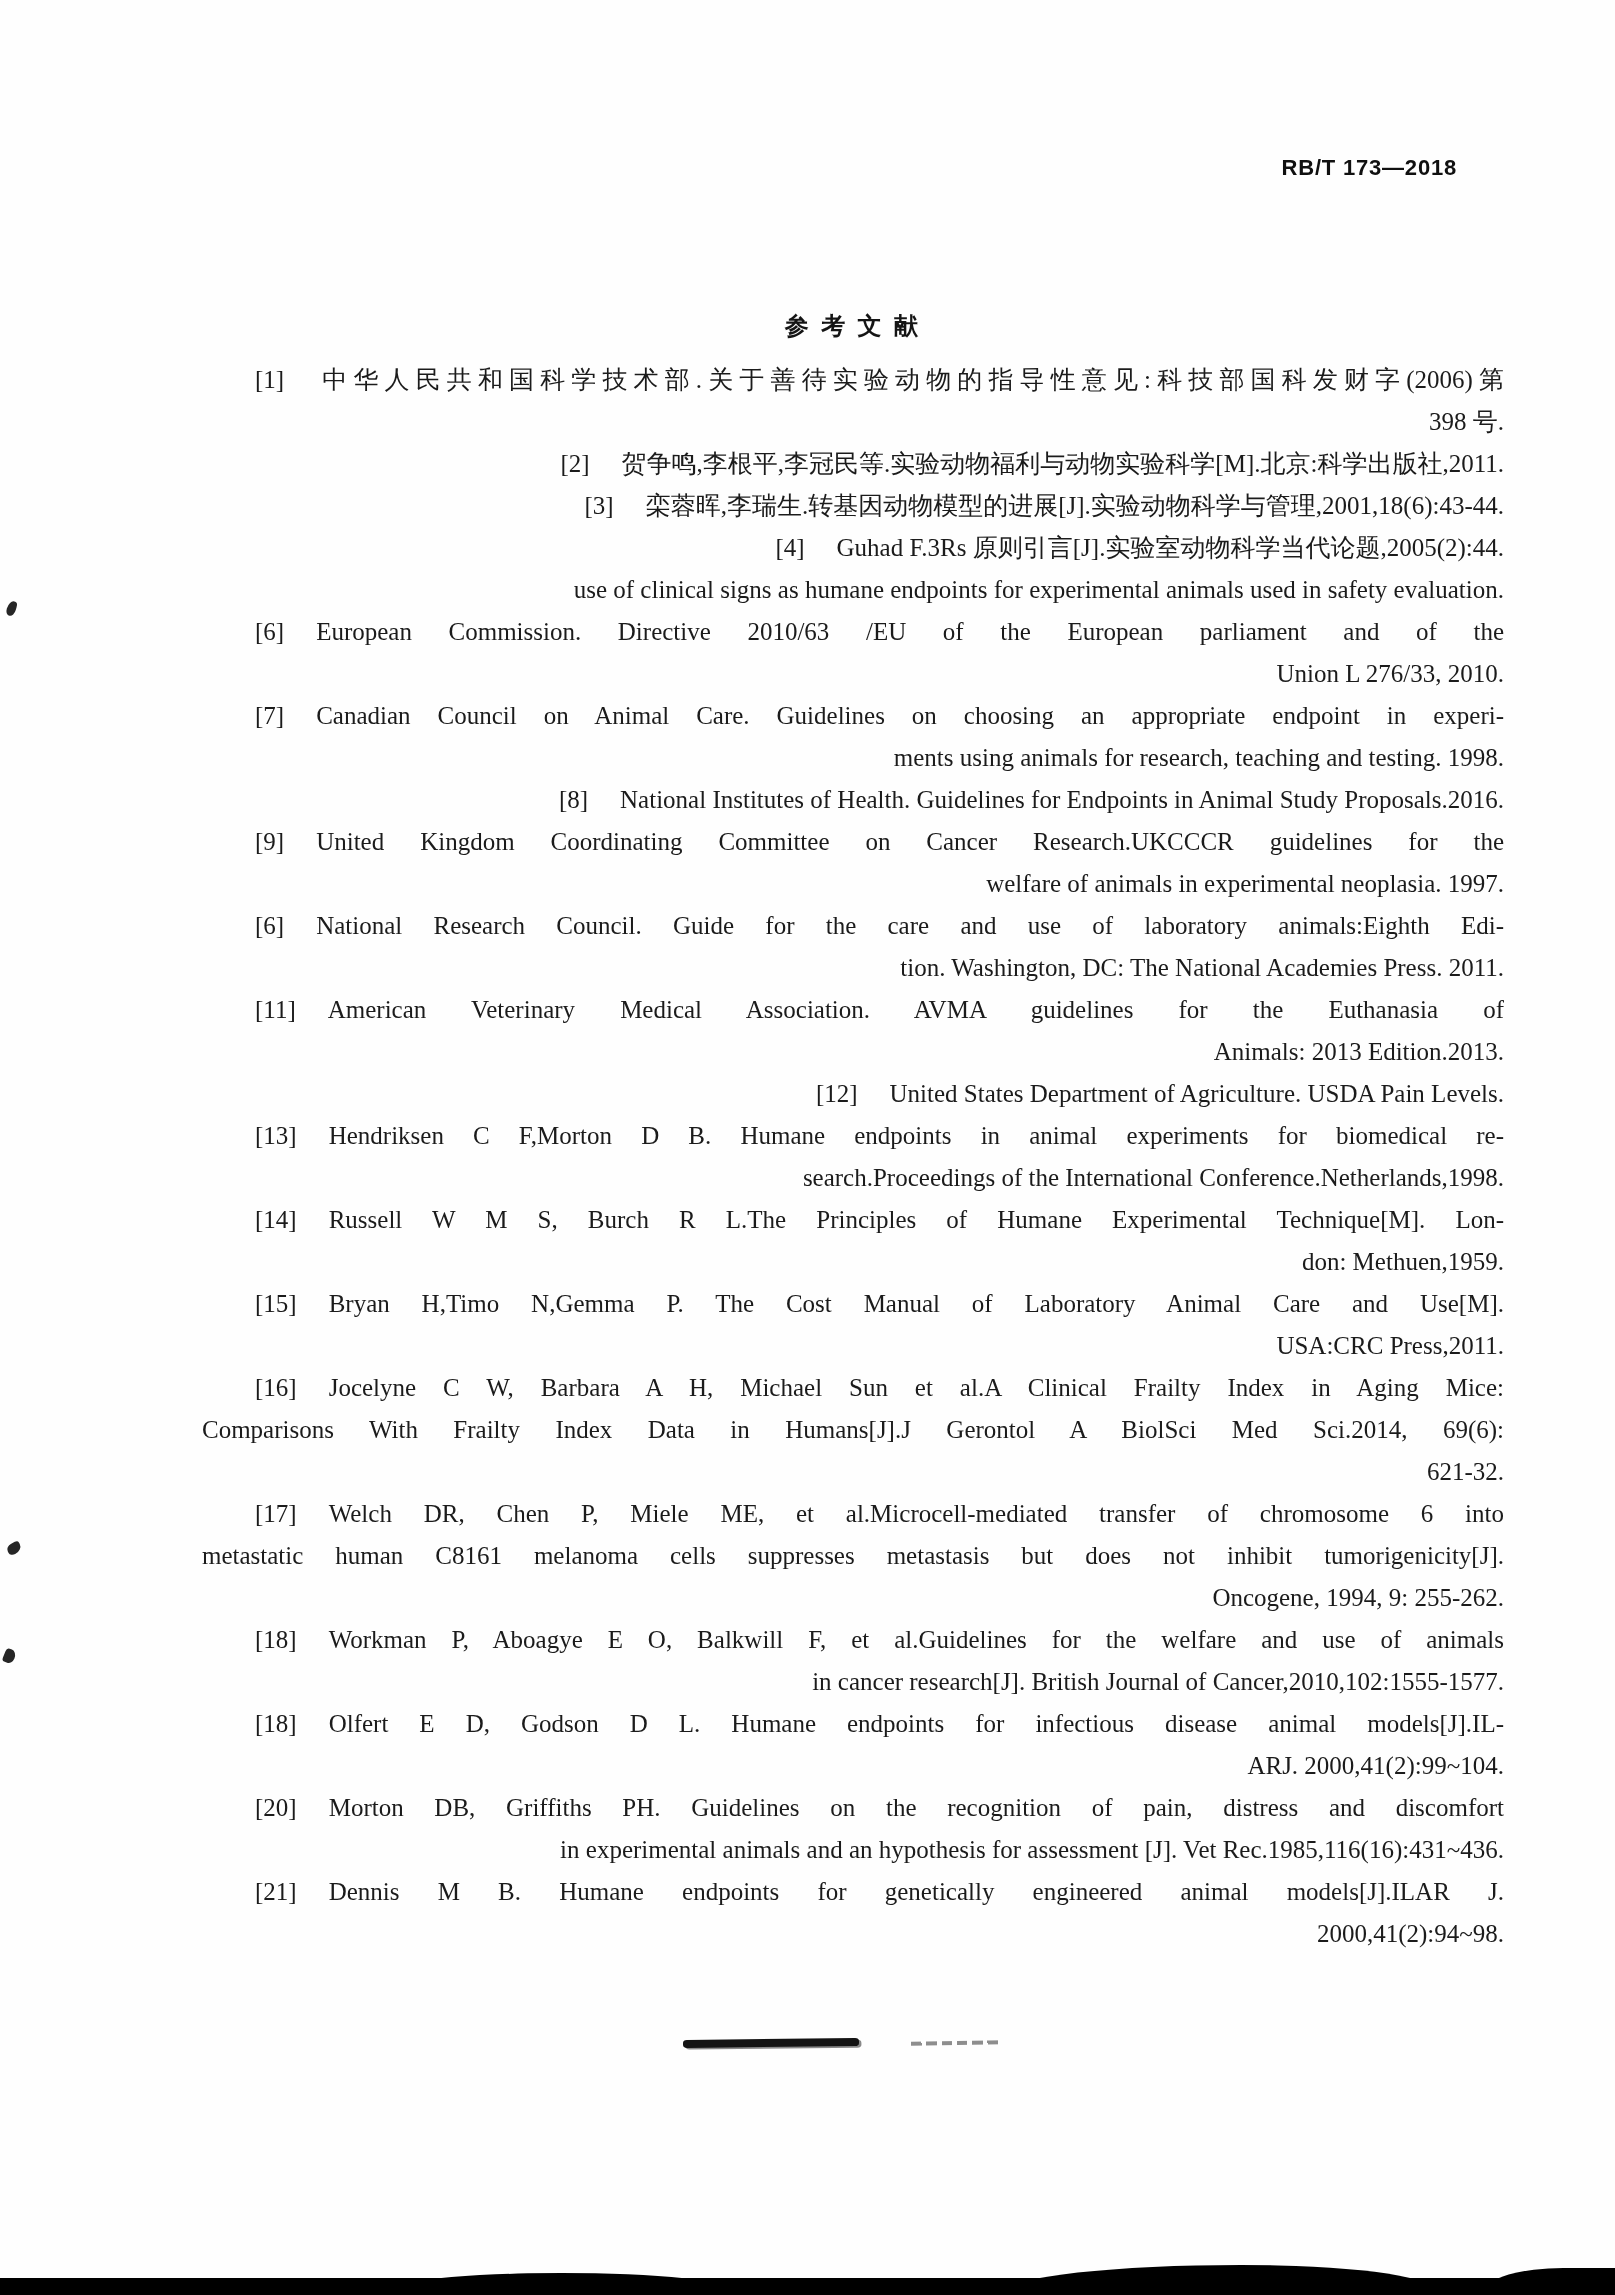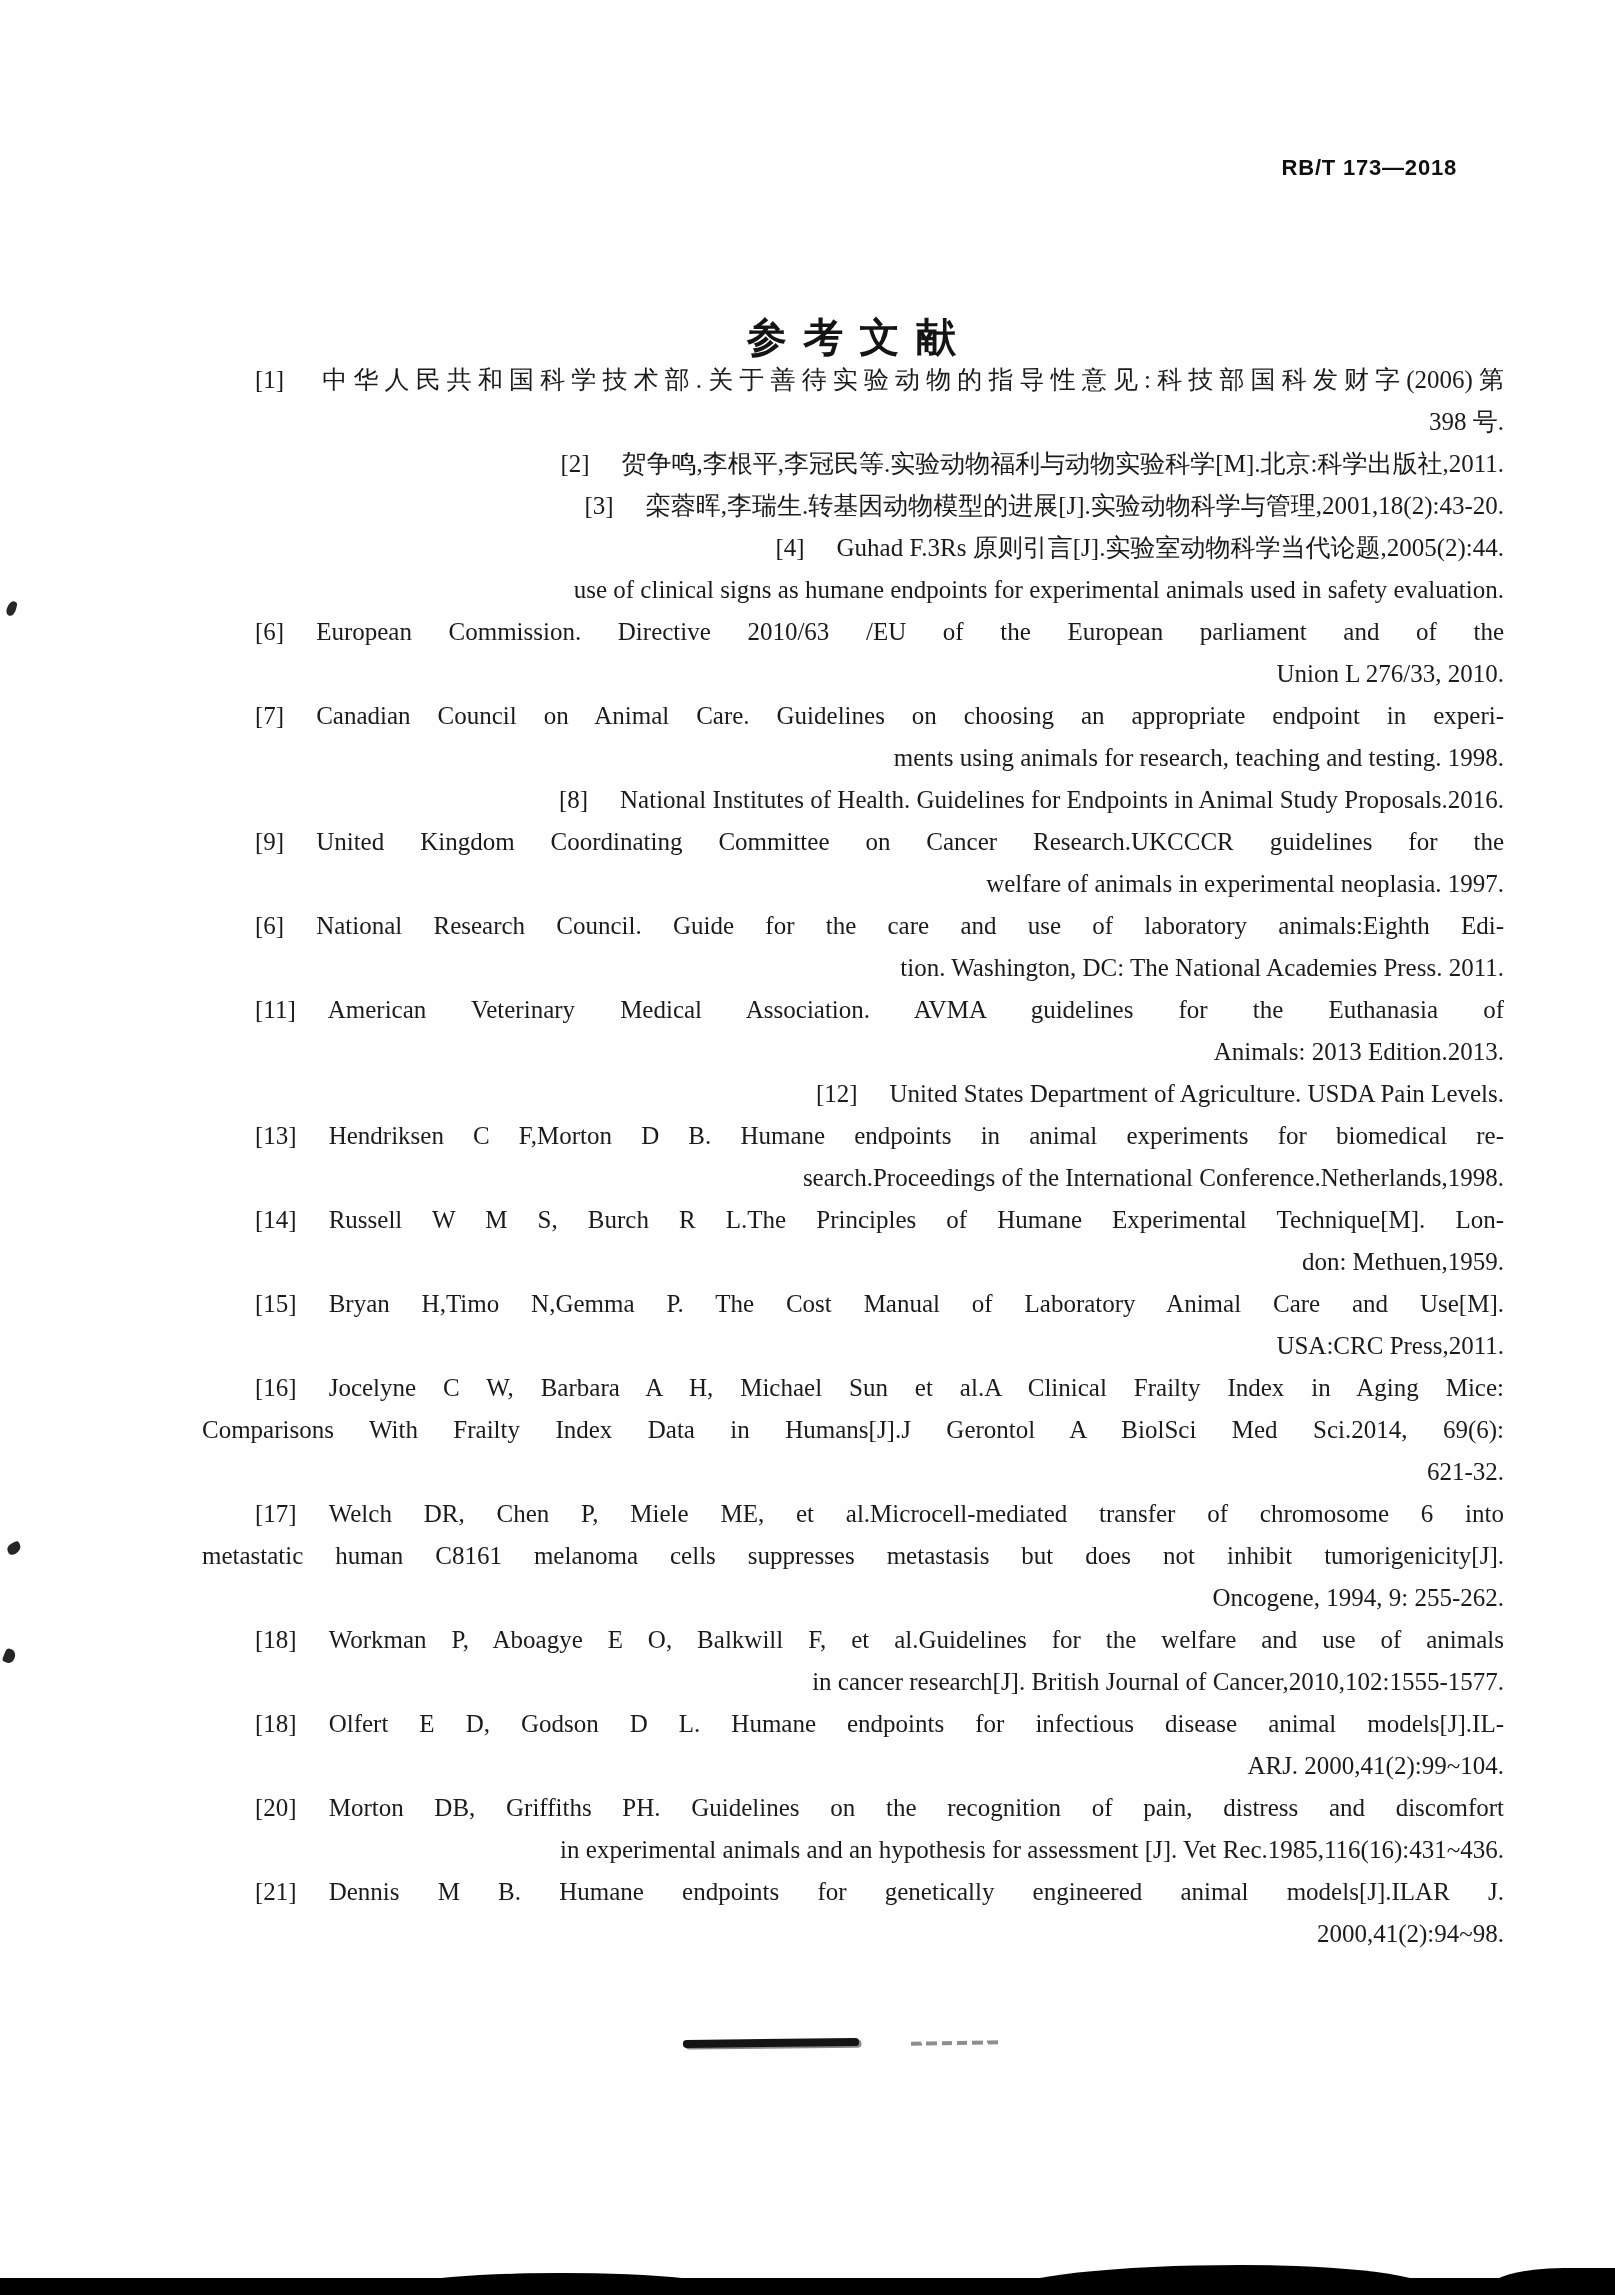--- a/index.html
+++ b/index.html
@@ -9,21 +9,21 @@
     color:#1b1b1b;overflow:hidden;
   }
   .std-no{
     position:absolute;top:155px;right:158px;
     font-family:"Liberation Sans","DejaVu Sans",sans-serif;
     font-weight:700;font-size:22px;letter-spacing:0.8px;color:#101010;
     white-space:nowrap;
   }
   .doc-title{
     position:absolute;top:310px;left:202px;width:1302px;
-    text-align:center;font-weight:700;font-size:40px;color:#141414;
+    text-align:center;font-weight:700;font-size:24px;color:#141414;
     letter-spacing:3.2px;white-space:nowrap;
   }
   #refs{
     position:absolute;top:359px;left:202px;width:1302px;
     font-size:25px;
   }
   .line{
     height:42px;line-height:42px;overflow:hidden;
     text-align:right;color:#1b1b1b;
   }
@@ -58,21 +58,21 @@
 <body>
 
 <div class="std-no">RB/T 173—2018</div>
 
 <div class="doc-title">参 考 文 献</div>
 
 <div id="refs">
     <div class="line jst first"><span class="num">[1]</span><span class="txt">中华人民共和国科学技术部.关于善待实验动物的指导性意见:科技部国科发财字(2006)第</span></div>
     <div class="line"><span class="txt">398 号.</span></div>
     <div class="line first"><span class="num">[2]</span><span class="txt">贺争鸣,李根平,李冠民等.实验动物福利与动物实验科学[M].北京:科学出版社,2011.</span></div>
-    <div class="line first"><span class="num">[3]</span><span class="txt">栾蓉晖,李瑞生.转基因动物模型的进展[J].实验动物科学与管理,2001,18(2):43-20.</span></div>
+    <div class="line first"><span class="num">[3]</span><span class="txt">栾蓉晖,李瑞生.转基因动物模型的进展[J].实验动物科学与管理,2001,18(6):43-44.</span></div>
     <div class="line first"><span class="num">[4]</span><span class="txt">Guhad F.3Rs 原则引言[J].实验室动物科学当代论题,2005(2):44.</span></div>
     <div class="line"><span class="txt">use of clinical signs as humane endpoints for experimental animals used in safety evaluation.</span></div>
     <div class="line jst first"><span class="num">[6]</span><span class="txt">European Commission. Directive 2010/63 /EU of the European parliament and of the</span></div>
     <div class="line"><span class="txt">Union L 276/33, 2010.</span></div>
     <div class="line jst first"><span class="num">[7]</span><span class="txt">Canadian Council on Animal Care. Guidelines on choosing an appropriate endpoint in experi-</span></div>
     <div class="line"><span class="txt">ments using animals for research, teaching and testing. 1998.</span></div>
     <div class="line first"><span class="num">[8]</span><span class="txt">National Institutes of Health. Guidelines for Endpoints in Animal Study Proposals.2016.</span></div>
     <div class="line jst first"><span class="num">[9]</span><span class="txt">United Kingdom Coordinating Committee on Cancer Research.UKCCCR guidelines for the</span></div>
     <div class="line"><span class="txt">welfare of animals in experimental neoplasia. 1997.</span></div>
     <div class="line jst first"><span class="num">[6]</span><span class="txt">National Research Council. Guide for the care and use of laboratory animals:Eighth Edi-</span></div>

